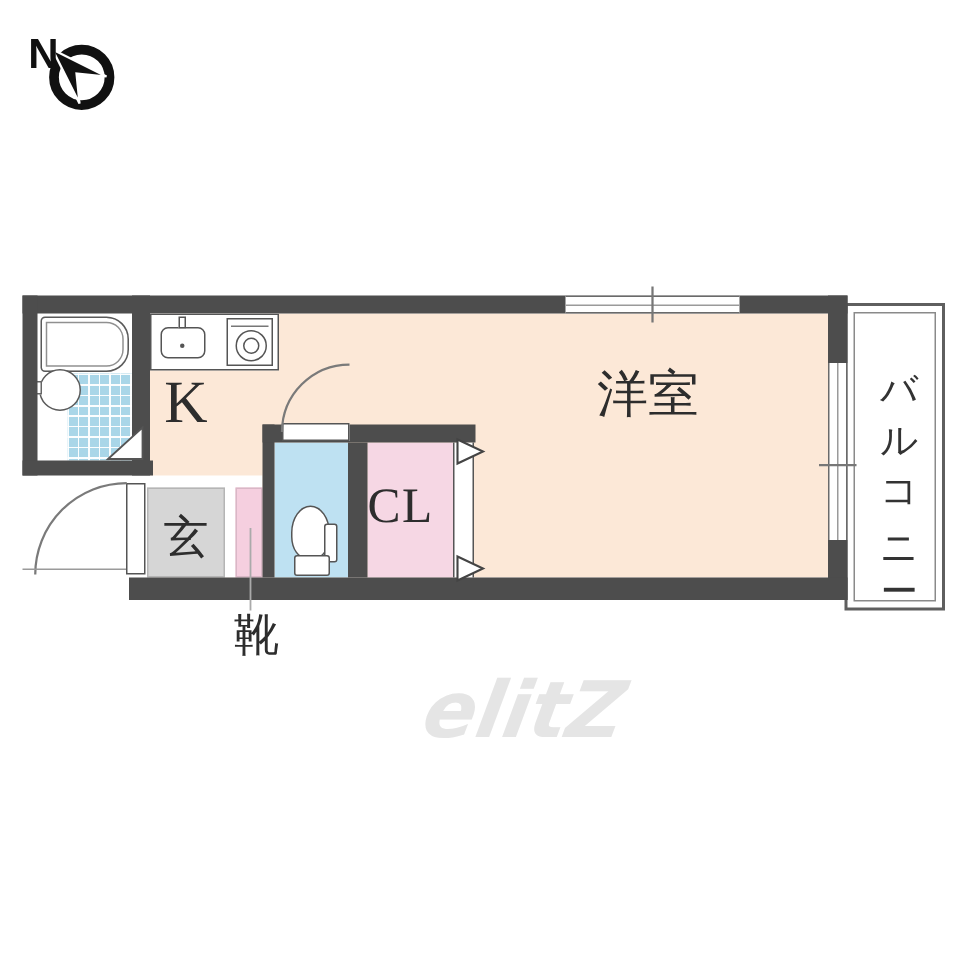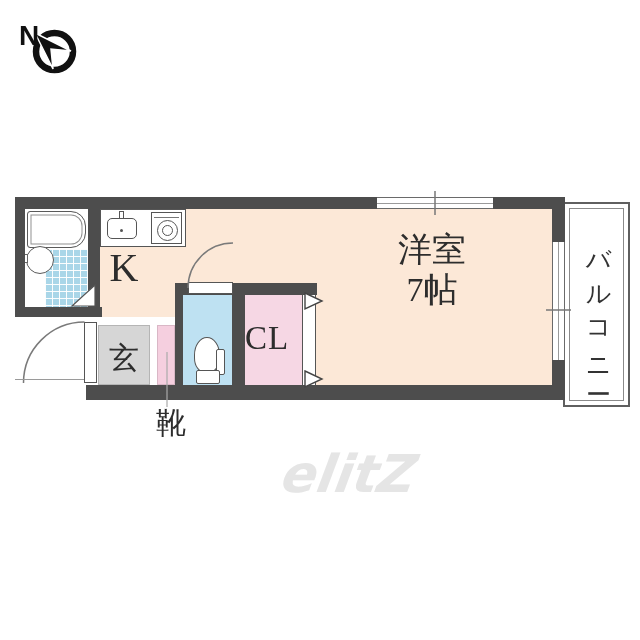--- a/index.html
+++ b/index.html
@@ -60,21 +60,21 @@
   .door-front-leaf{left:84px;top:322px;width:13px;height:61px;background:#fff;border:1px solid #555;}
   .door-toilet-leaf{left:188px;top:282px;width:45px;height:12px;background:#fff;border:1px solid #555;}
   
   .overlay{left:0;top:0;width:640px;height:640px;pointer-events:none;}
   
   .lbl{color:var(--label-text);font-family:"Liberation Serif",serif;text-align:center;}
   .lbl-k{left:102px;top:244px;width:44px;font-size:40px;}
   .lbl-genkan{left:98px;top:338px;width:52px;font-size:30px;}
   .lbl-shoes{left:150px;top:403px;width:42px;font-size:30px;}
   .lbl-cl{left:245px;top:320px;width:40px;font-size:33px;letter-spacing:1px;}
-  .lbl-western{left:362px;top:230px;width:140px;font-size:34px;line-height:40px;}
+  .lbl-western{left:362px;top:244px;width:140px;font-size:34px;line-height:40px;}
   .lbl-balcony{left:582px;top:213px;height:195px;font-size:25px;writing-mode:vertical-rl;letter-spacing:9px;color:#333;}
   .lbl-n{left:14px;top:20px;width:30px;font-size:28px;font-weight:700;color:#111;font-family:"Liberation Sans",sans-serif;}
   
   .watermark{left:283px;top:443px;width:300px;height:62px;display:flex;align-items:center;gap:8px;}
   .wm-logo{font:italic 700 52px "DejaVu Sans",sans-serif;color:var(--watermark);transform:skewX(-10deg);line-height:1;}
   .wm-text{font-weight:700;font-size:33px;color:var(--watermark);letter-spacing:1px;line-height:1;}
 </style>
 </head>
 <body>
 
@@ -147,17 +147,16 @@
     <line x1="546" y1="310" x2="571" y2="310" stroke="#777" stroke-width="1.5"></line>
   </svg>
 
   <div class="abs lbl lbl-n">N</div>
   <div class="abs lbl lbl-k">K</div>
   <div class="abs lbl lbl-genkan">玄</div>
   <div class="abs lbl lbl-shoes">靴</div>
   <div class="abs lbl lbl-cl">CL</div>
   <div class="abs lbl lbl-western">
     <div>洋室</div>
-    <div>7帖</div>
   </div>
   <div class="abs lbl lbl-balcony">バルコニー</div>
 
 </div>
 
 </body></html>

